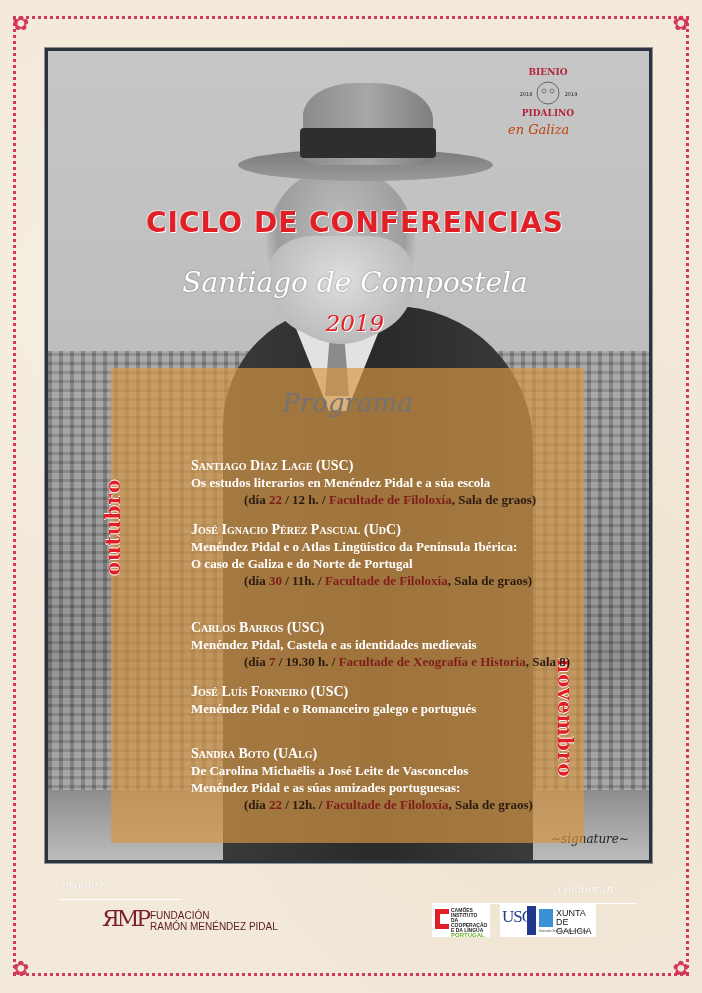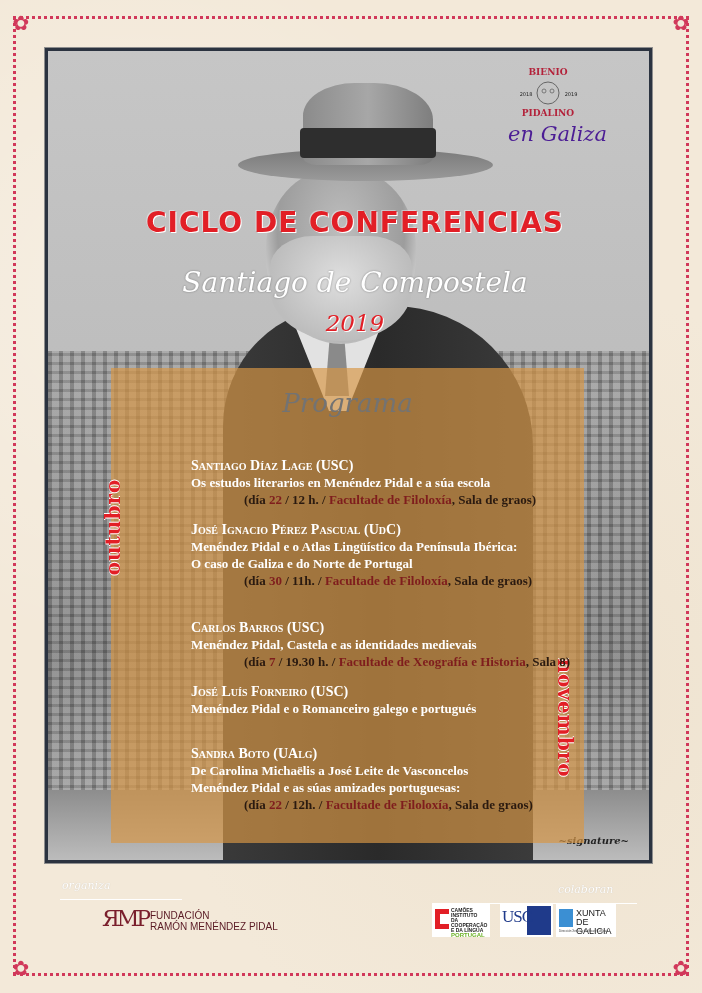--- a/index.html
+++ b/index.html
@@ -88,33 +88,32 @@
     background: #2e2e2e;
     border-radius: 4px;
   }
   .hat-brim {
     position: absolute; left: 190px; top: 98px; width: 255px; height: 32px;
     background: linear-gradient(#7a7a7a, #9a9a9a);
     border-radius: 50%;
   }
   .signature {
     position: absolute; right: 20px; bottom: 14px;
-    font-size: 10px; color: #222; font-style: italic;
+    font-size: 12px; color: #222; font-style: italic;
     font-family: "DejaVu Serif", serif;
-    font-weight: bold;
   }
 
   
   .bienio {
     position: absolute; left: 508px; top: 62px; width: 80px; height: 60px; text-align: center;
   }
   .bienio svg { width: 80px; height: 60px; }
   .en-galiza {
     position: absolute; left: 508px; top: 122px;
-    font-size: 21px; font-style: italic; color: #4c1d95;
+    font-size: 13px; font-style: italic; color: #c2410c;
     font-family: "DejaVu Serif", serif;
   }
 
   .cycle-title {
     position: absolute; left: 140px; top: 206px; width: 430px;
     text-align: center;
     font-family: "DejaVu Sans", sans-serif; font-weight: bold;
     font-size: 28px; letter-spacing: 1px; color: #e21f26;
     text-shadow: 1px 1px 0 #fff, -1px -1px 0 rgba(255,255,255,0.4);
   }
@@ -218,21 +217,21 @@
   }
   .camoes .c-text .pt { color: #6ab023; font-size: 6px; }
   .usc { left: 500px; width: 53px; }
   .usc .u1 {
     position: absolute; left: 2px; top: 3px; font-family: "Liberation Serif", serif;
     font-size: 17px; color: #1f3a8a; letter-spacing: -1px;
   }
   .usc .u-blue {
     position: absolute; right: 2px; top: 2px; width: 24px; height: 29px; background: #1f3a8a;
   }
-  .xunta { left: 556px; width: 60px; padding-left: 24px; }
+  .xunta { left: 536px; width: 60px; padding-left: 24px; }
   .xunta .x-mark {
     position: absolute; left: 3px; top: 5px; width: 14px; height: 18px; background: #3b8fd3;
   }
   .xunta .x-text {
     position: absolute; left: 20px; top: 5px; font-family: "Liberation Sans", sans-serif;
     font-size: 9px; line-height: 9px; color: #1a1a1a;
   }
   .xunta .x-sub {
     position: absolute; left: 3px; top: 25px; font-size: 3px; color: #444;
     font-family: "Liberation Sans", sans-serif;

